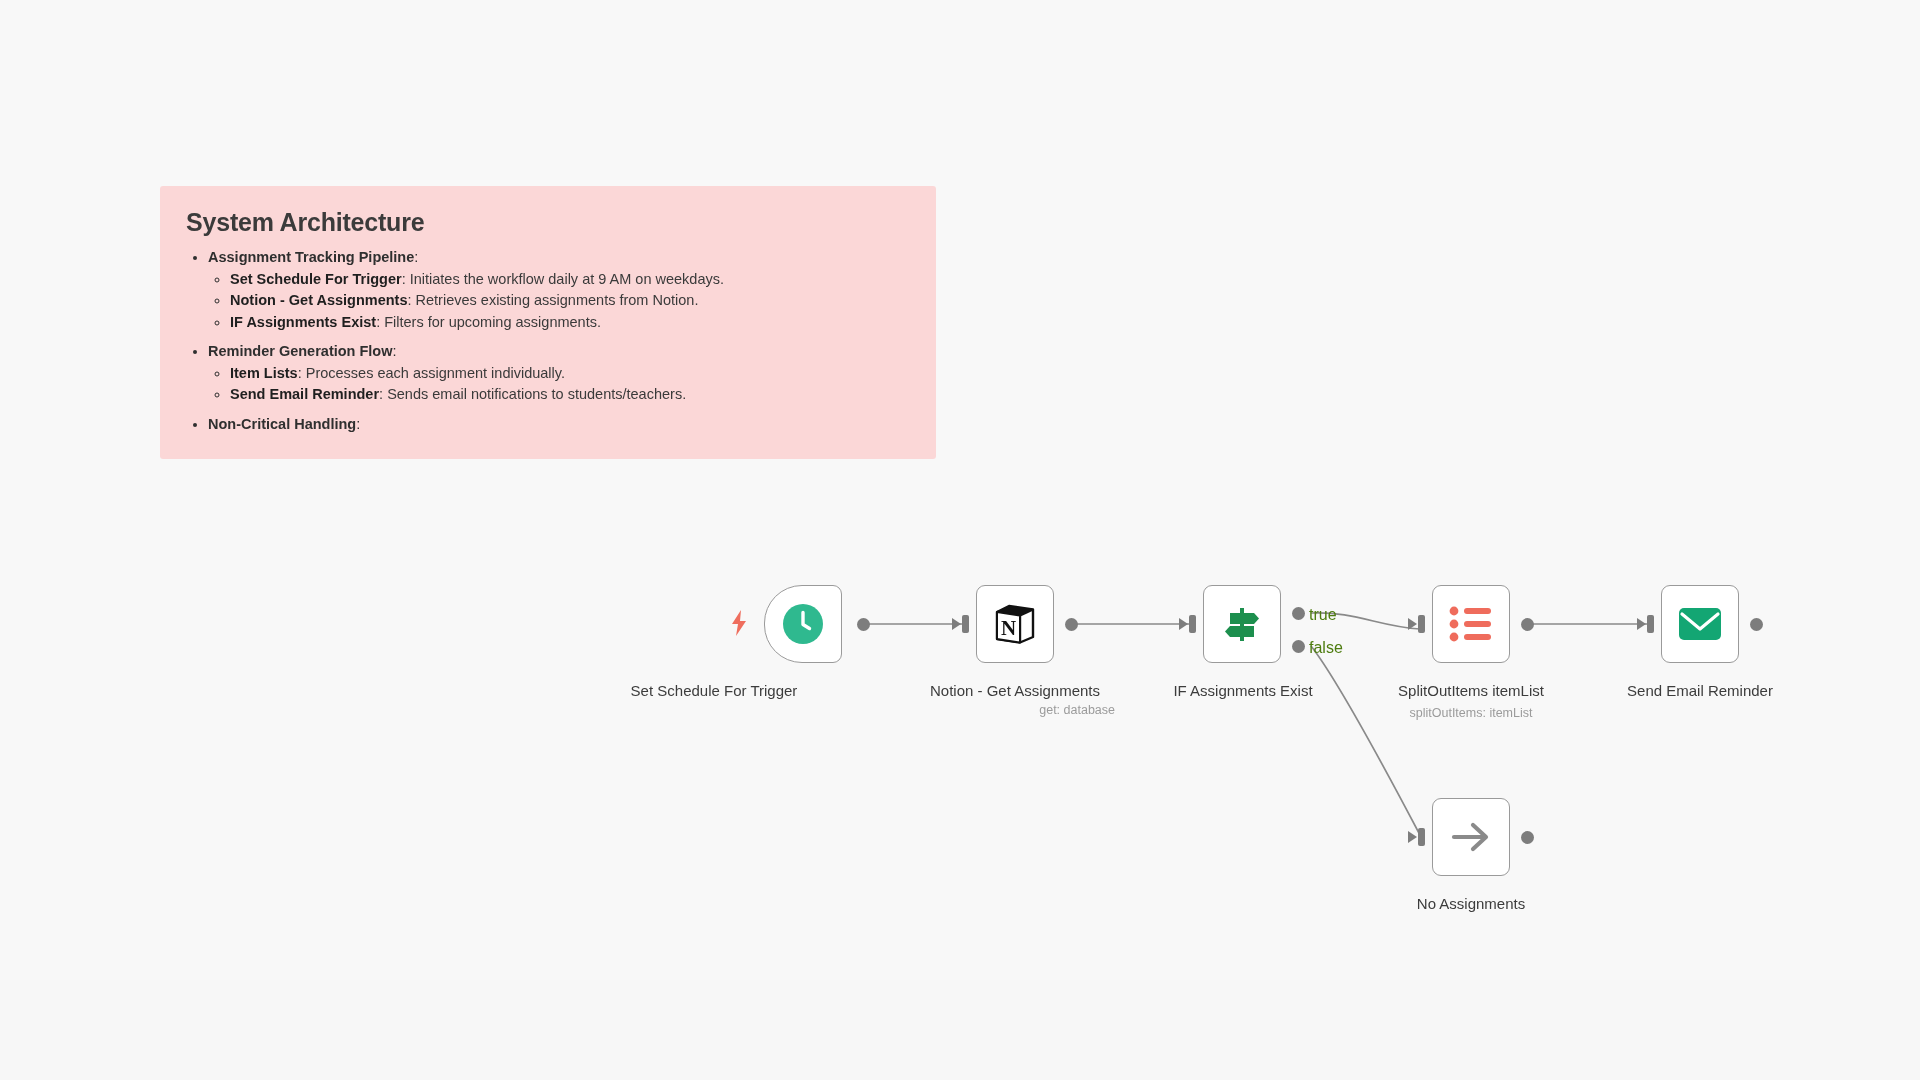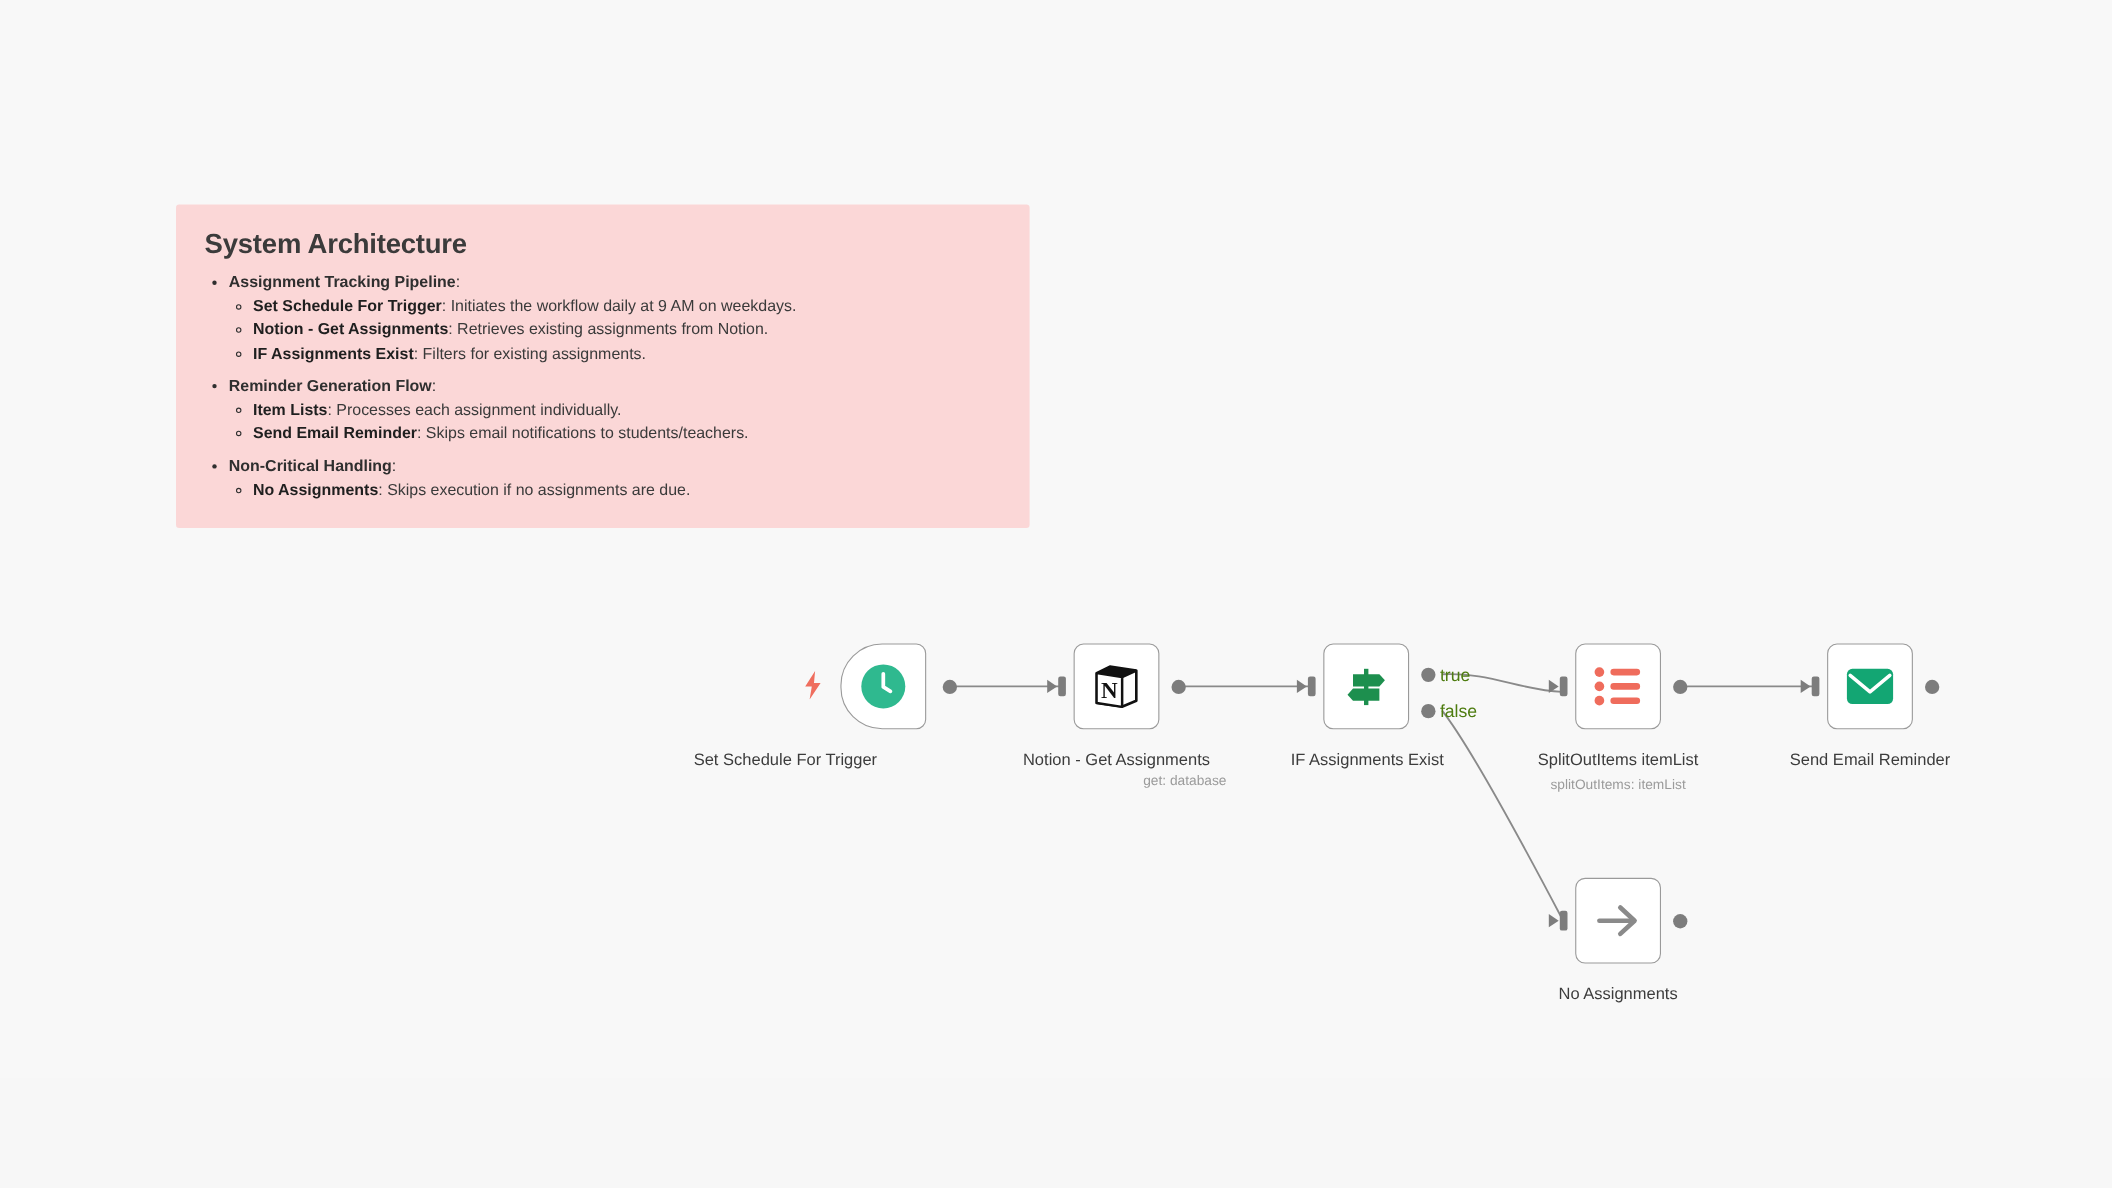--- a/index.html
+++ b/index.html
@@ -161,37 +161,34 @@
 
   <div class="arch-panel">
     <div class="arch-title">System Architecture</div>
     <ul class="lvl1">
 
       <li class="grp-block">
         <span class="grp-label">Assignment Tracking Pipeline</span><span>:</span>
         <ul class="lvl2">
           <li><span class="item-name">Set Schedule For Trigger</span><span class="item-desc">: Initiates the workflow daily at 9 AM on weekdays.</span></li>
           <li><span class="item-name">Notion - Get Assignments</span><span class="item-desc">: Retrieves existing assignments from Notion.</span></li>
-          <li><span class="item-name">IF Assignments Exist</span><span class="item-desc">: Filters for existing assignments.</span></li>
+          <li><span class="item-name">IF Assignments Exist</span><span class="item-desc">: Filters for upcoming assignments.</span></li>
         </ul>
       </li>
 
       <li class="grp-block">
         <span class="grp-label">Reminder Generation Flow</span><span>:</span>
         <ul class="lvl2">
           <li><span class="item-name">Item Lists</span><span class="item-desc">: Processes each assignment individually.</span></li>
-          <li><span class="item-name">Send Email Reminder</span><span class="item-desc">: Skips email notifications to students/teachers.</span></li>
+          <li><span class="item-name">Send Email Reminder</span><span class="item-desc">: Sends email notifications to students/teachers.</span></li>
         </ul>
       </li>
 
       <li class="grp-block">
         <span class="grp-label">Non-Critical Handling</span><span>:</span>
-        <ul class="lvl2">
-          <li><span class="item-name">No Assignments</span><span class="item-desc">: Skips execution if no assignments are due.</span></li>
-        </ul>
       </li>
 
     </ul>
   </div>
 
   <div id="canvas">
 
     <svg id="edge-layer" viewBox="0 0 1920 1080">
 
       <path d="M 869 624 L 963 624" stroke="#8a8a8a" stroke-width="1.7" fill="none"></path>

